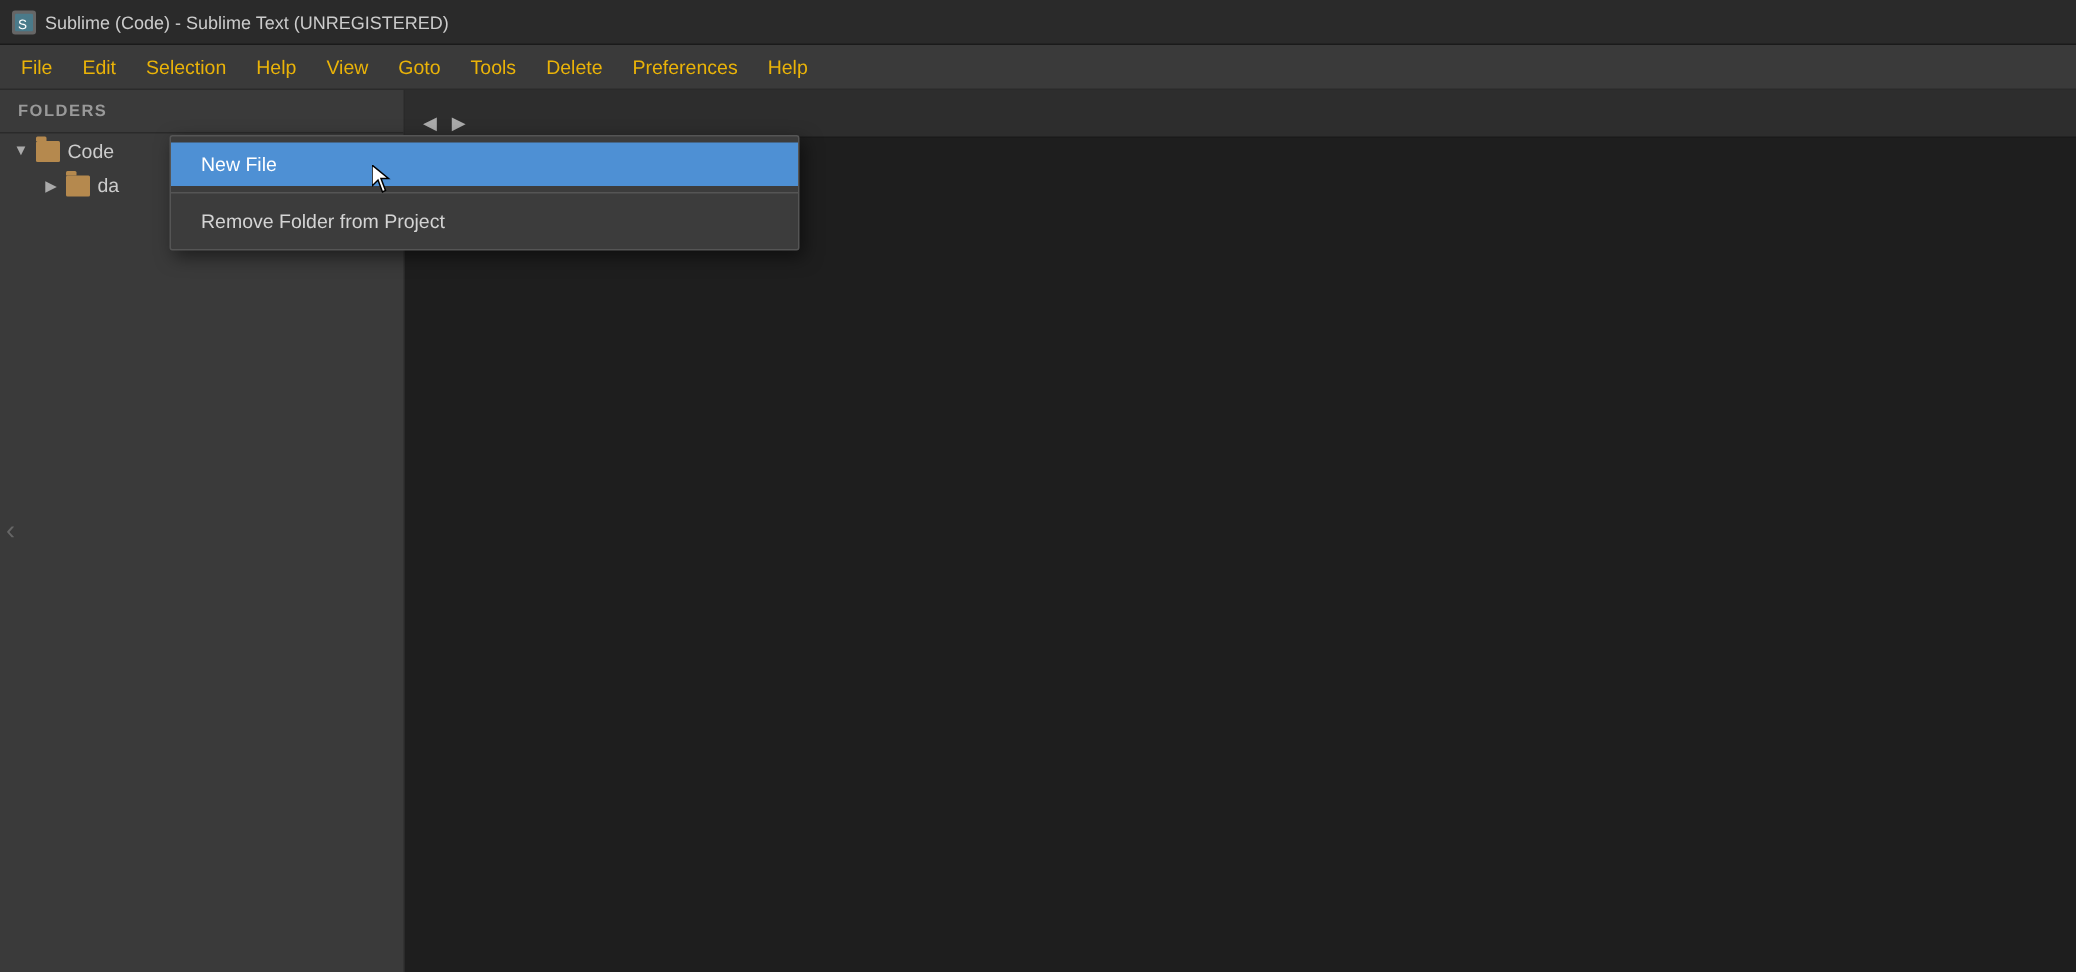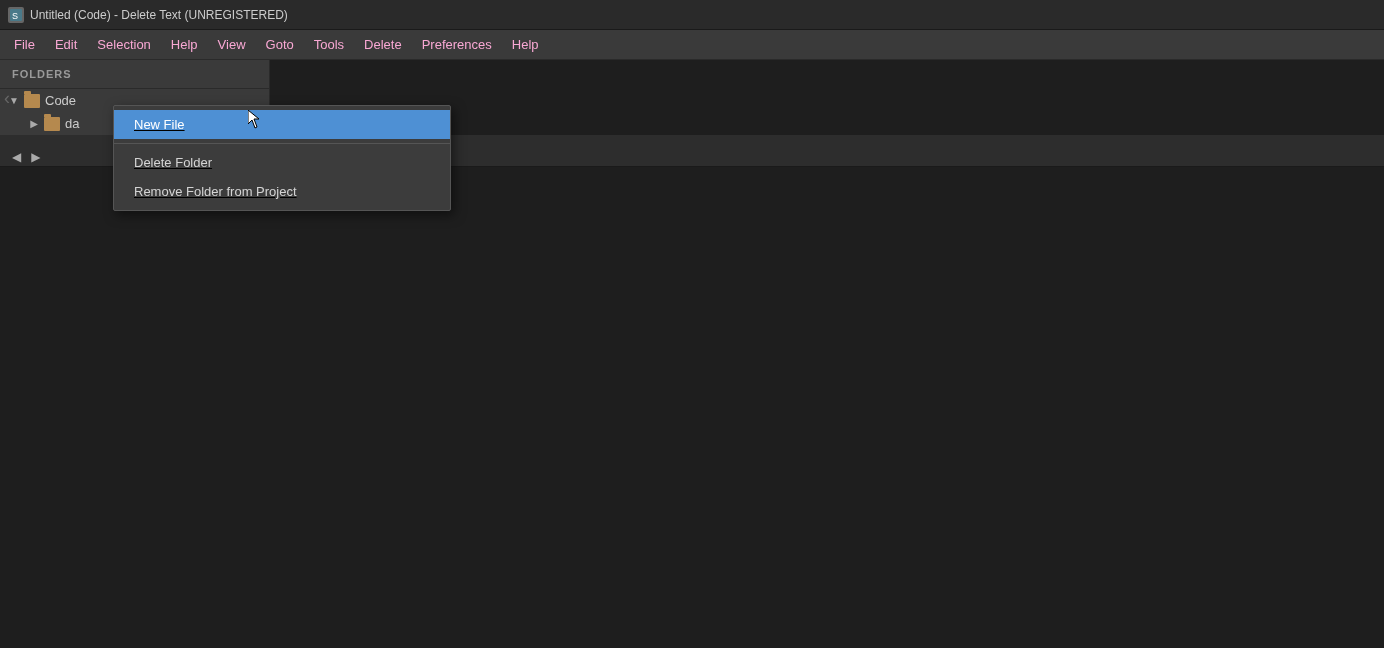--- a/index.html
+++ b/index.html
@@ -44,33 +44,32 @@
     .menu-bar {
       width: 100%;
       height: 30px;
       background: #3a3a3a;
       display: flex;
       align-items: center;
       padding: 0 4px;
       border-bottom: 1px solid #2a2a2a;
     }
     .menu-item {
-      color: #f9a8d4;
+      color: #eab308;
       padding: 4px 10px;
       cursor: pointer;
       font-size: 13px;
       border-radius: 2px;
     }
 
     
     .main-layout {
       display: flex;
       width: 100%;
       height: calc(648px - 60px);
-      flex-direction: column;
     }
 
     
     .sidebar {
       width: 270px;
       background: #3a3a3a;
       border-right: 1px solid #2a2a2a;
       display: flex;
       flex-direction: column;
       position: relative;
@@ -154,30 +153,29 @@
     }
     .nav-arrow {
       cursor: pointer;
       padding: 2px 4px;
       color: #aaa;
     }
 
     
     .context-menu {
       position: absolute;
-      top: 105px;
+      top: 90px;
       left: 113px;
-      width: 338px;
+      width: 420px;
       background: #3c3c3c;
       border: 1px solid #555;
       border-radius: 2px;
       box-shadow: 3px 4px 12px rgba(0,0,0,0.5);
       z-index: 1000;
       padding: 4px 0;
-      text-decoration: underline;
     }
     .context-menu-item {
       padding: 7px 20px;
       color: #d4d4d4;
       cursor: pointer;
       font-size: 13px;
       white-space: nowrap;
     }
     .context-menu-item.hovered {
       background: #4e90d4;
@@ -203,21 +201,21 @@
 </head>
 <body>
 
 <div class="title-bar">
   <div class="title-bar-icon">
     <svg width="12" height="12" viewBox="0 0 12 12">
       <rect width="12" height="12" rx="1" fill="#4a7a8a"></rect>
       <text x="2" y="10" font-size="9" fill="white">S</text>
     </svg>
   </div>
-  <span class="title-bar-text">Untitled (Code) - Delete Text (UNREGISTERED)</span>
+  <span class="title-bar-text">Sublime (Code) - Sublime Text (UNREGISTERED)</span>
 </div>
 
 <div class="menu-bar">
   <div class="menu-item">File</div>
   <div class="menu-item">Edit</div>
   <div class="menu-item">Selection</div>
   <div class="menu-item">Help</div>
   <div class="menu-item">View</div>
   <div class="menu-item">Goto</div>
   <div class="menu-item">Tools</div>
@@ -250,21 +248,20 @@
         <span class="nav-arrow">▶</span>
       </div>
     </div>
   </div>
 
 </div>
 
 <div class="context-menu">
   <div class="context-menu-item hovered">New File</div>
   <div class="context-menu-separator"></div>
-  <div class="context-menu-item">Delete Folder</div>
   <div class="context-menu-item">Remove Folder from Project</div>
 </div>
 
 <div class="cursor">
   <svg width="14" height="20" viewBox="0 0 14 20">
     <polygon points="0,0 0,14 4,10 7,18 9,17 6,9 11,9" fill="white" stroke="black" stroke-width="1"></polygon>
   </svg>
 </div>
 
 </body></html>

